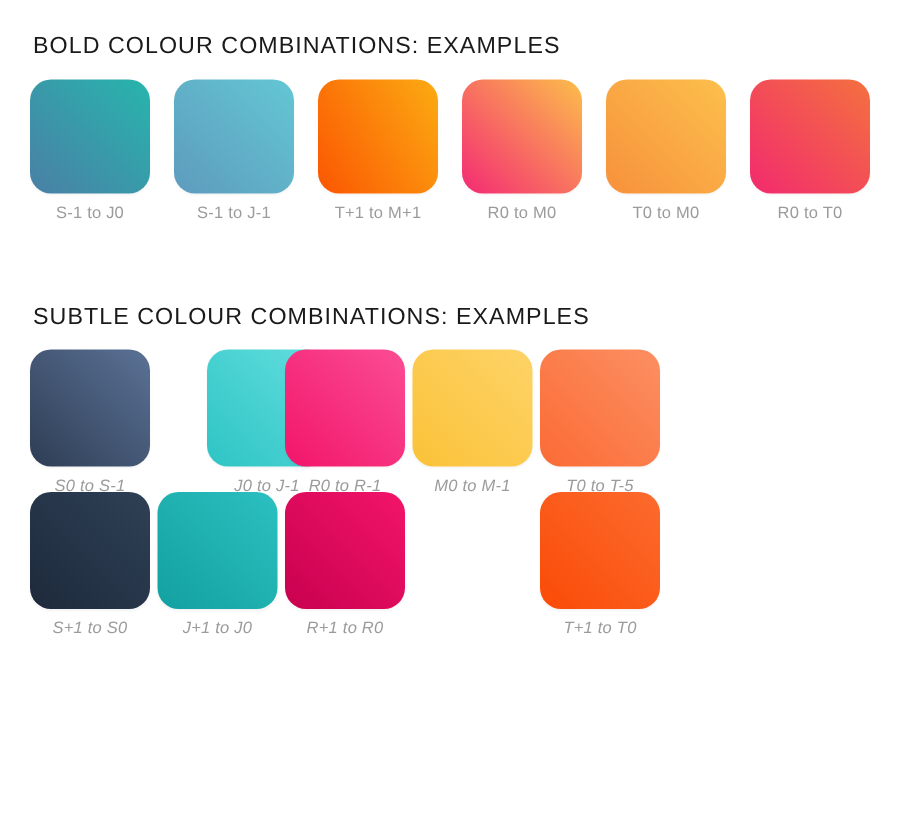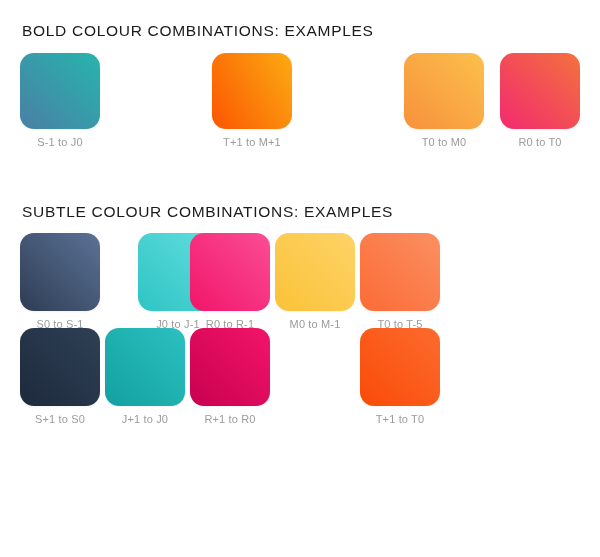--- a/index.html
+++ b/index.html
@@ -67,38 +67,46 @@
 
   
   .bold-grid { top: 53px; }
   .bold-grid .swatch-cell { width: 80px; }
   .bold-grid .swatch { width: 80px; height: 76px; }
 
   
   .subtle-grid-1 { top: 233px; }
   .subtle-grid-2 { top: 328px; }
   .subtle-grid-3 { top: 443px; }
-  .subtle-grid .swatch-cell { width: 80px; }
+  .subtle-grid .swatch-cell { width: 80px; font-style: italic; }
   .subtle-grid .swatch { width: 80px; height: 78px; }
 </style>
 </head>
 <body>
 
 <div class="page">
 
   <div class="section-heading bold-heading">BOLD COLOUR COMBINATIONS: EXAMPLES</div>
 
   <div class="swatch-row bold-grid" id="bold-row-0">
       <div class="swatch-cell" style="left: 20px;">
         <div class="swatch" style="background: linear-gradient(45deg, rgb(74, 127, 165) 0%, rgb(39, 181, 173) 100%);"></div>
         <div class="swatch-label">S-1 to J0</div>
       </div>
+      <div class="swatch-cell" style="left: 116px;">
+        <div class="swatch" style="background: linear-gradient(45deg, rgb(94, 155, 189) 0%, rgb(99, 199, 212) 100%);"></div>
+        <div class="swatch-label">S-1 to J-1</div>
+      </div>
       <div class="swatch-cell" style="left: 212px;">
         <div class="swatch" style="background: linear-gradient(60deg, rgb(251, 86, 2) 0%, rgb(252, 171, 18) 100%);"></div>
         <div class="swatch-label">T+1 to M+1</div>
+      </div>
+      <div class="swatch-cell" style="left: 308px;">
+        <div class="swatch" style="background: linear-gradient(45deg, rgb(244, 42, 116) 0%, rgb(252, 190, 75) 100%);"></div>
+        <div class="swatch-label">R0 to M0</div>
       </div>
       <div class="swatch-cell" style="left: 404px;">
         <div class="swatch" style="background: linear-gradient(45deg, rgb(247, 145, 60) 0%, rgb(252, 192, 76) 100%);"></div>
         <div class="swatch-label">T0 to M0</div>
       </div>
       <div class="swatch-cell" style="left: 500px;">
         <div class="swatch" style="background: linear-gradient(45deg, rgb(242, 42, 110) 0%, rgb(244, 113, 63) 100%);"></div>
         <div class="swatch-label">R0 to T0</div>
       </div>
     </div>

